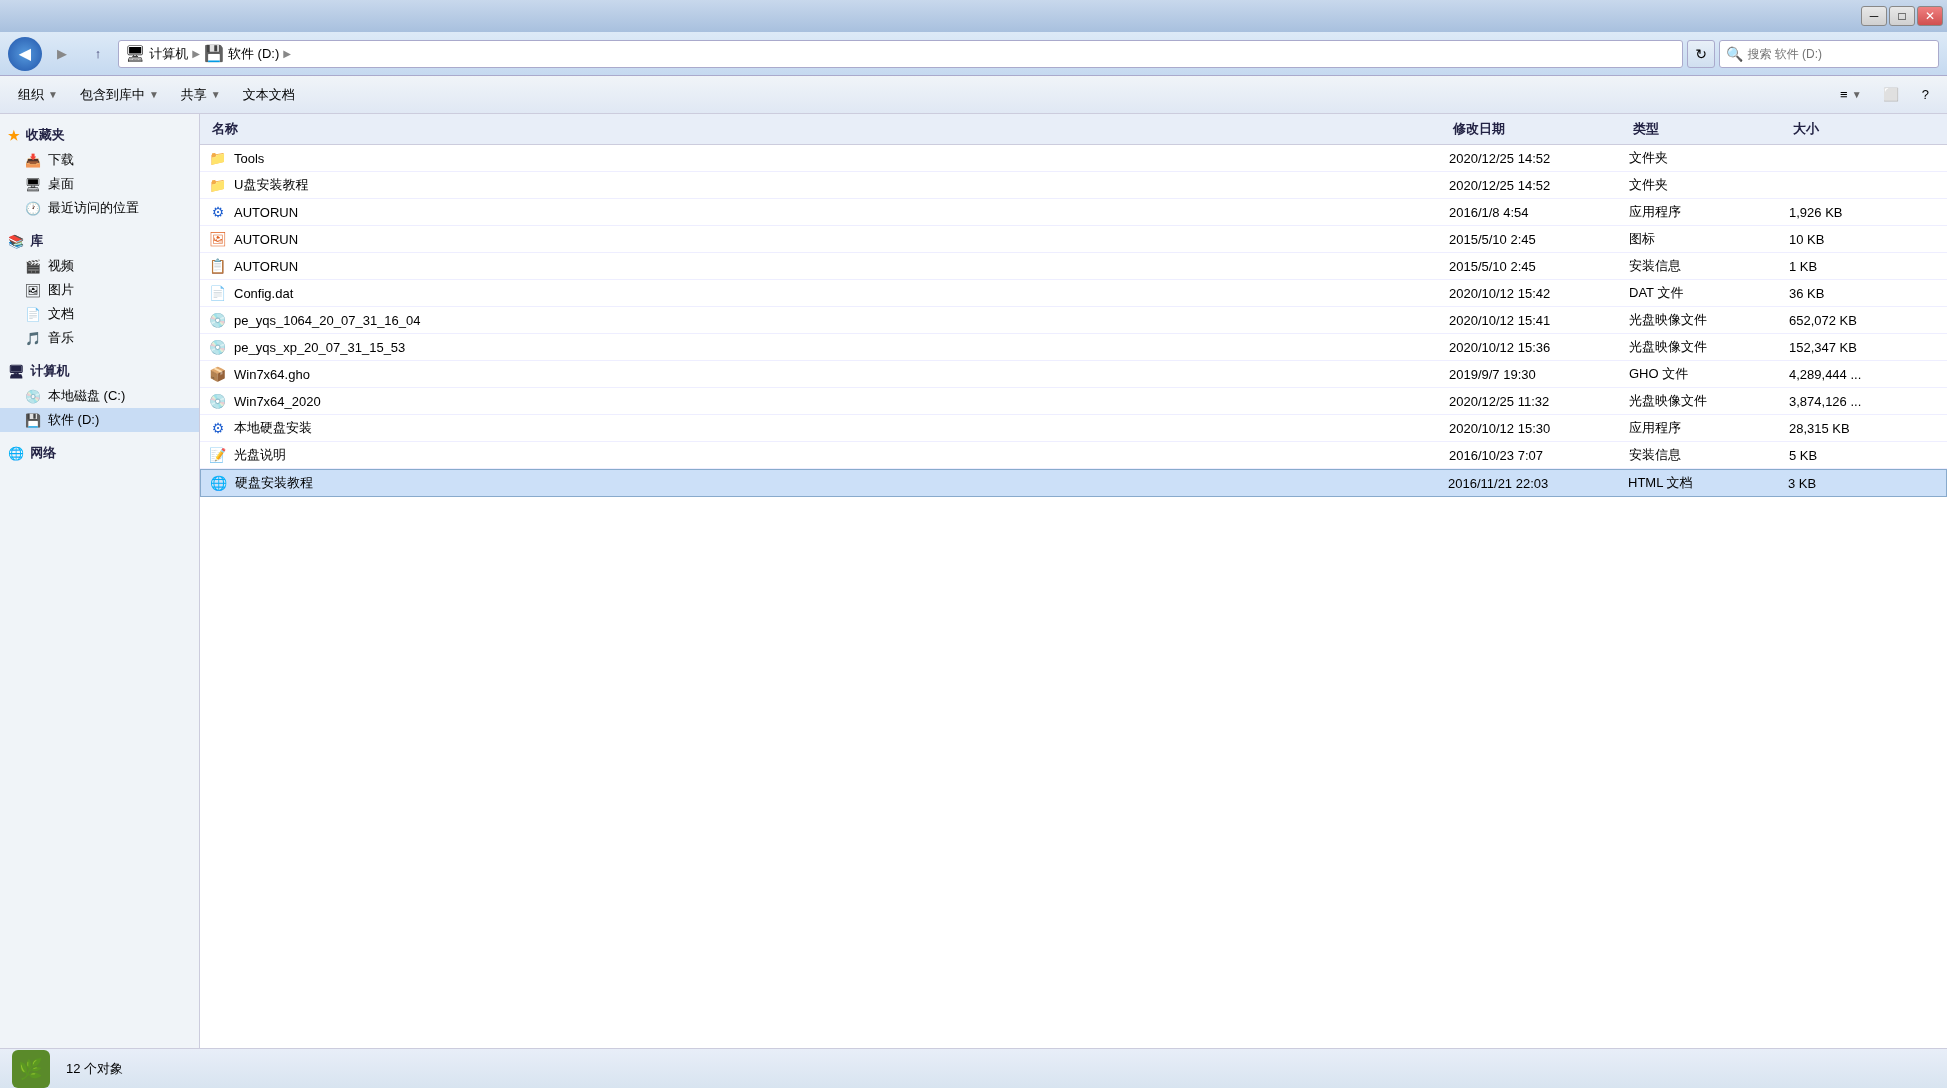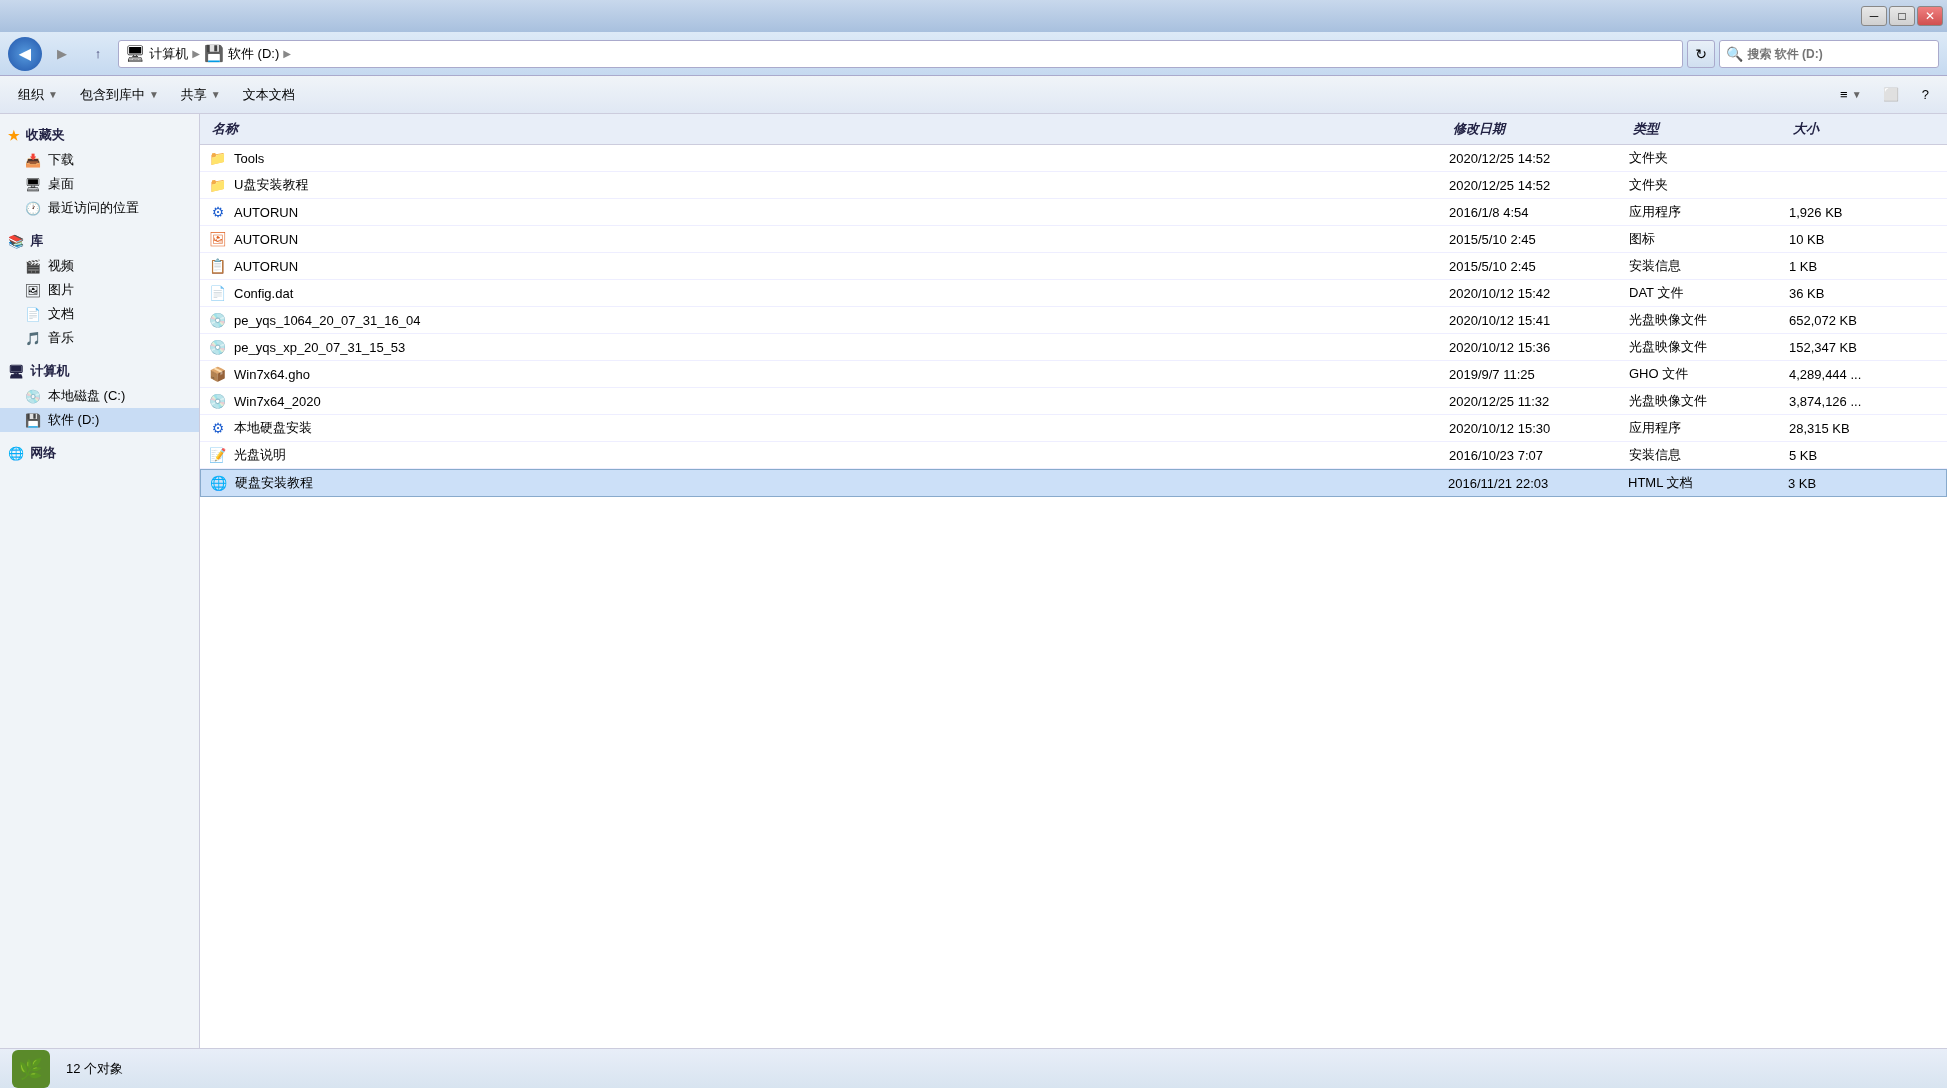--- a/index.html
+++ b/index.html
@@ -100,21 +100,20 @@
       padding: 0 6px;
       gap: 4px;
     }
     .search-input {
       border: none;
       outline: none;
       flex: 1;
       font-size: 12px;
       color: #8b5cf6;
       background: transparent;
-      font-weight: bold;
     }
 
     
     .toolbar {
       height: 38px;
       background: linear-gradient(to bottom, #f0f4f8, #e0e8f4);
       border-bottom: 1px solid #ccd;
       display: flex;
       align-items: center;
       padding: 0 8px;
@@ -182,21 +181,21 @@
     .file-list-header {
       display: grid;
       grid-template-columns: 1fr 180px 160px 120px 30px;
       padding: 4px 8px;
       background: #e8eef8;
       border-bottom: 1px solid #ccd;
       font-size: 13px;
       font-weight: bold;
       color: #224;
     }
-    .file-list-header span { padding: 2px 4px; font-style: italic; }
+    .file-list-header span { padding: 2px 4px; }
     .file-list {
       flex: 1;
       overflow-y: auto;
     }
     .file-row {
       display: grid;
       grid-template-columns: 1fr 180px 160px 120px 30px;
       padding: 3px 8px;
       align-items: center;
       border-bottom: 1px solid #eef;
@@ -458,21 +457,21 @@
         <span>2020/10/12 15:36</span>
         <span>光盘映像文件</span>
         <span>152,347 KB</span>
       </div>
 
       <div class="file-row">
         <div class="file-name">
           <span class="file-icon" style="color:#404040;">📦</span>
           <span>Win7x64.gho</span>
         </div>
-        <span>2019/9/7 11:25</span>
+        <span>2019/9/7 19:30</span>
         <span>GHO 文件</span>
         <span>4,289,444 ...</span>
       </div>
 
       <div class="file-row">
         <div class="file-name">
           <span class="file-icon" style="color:#8040a0;">💿</span>
           <span>Win7x64_2020</span>
         </div>
         <span>2020/12/25 11:32</span>

